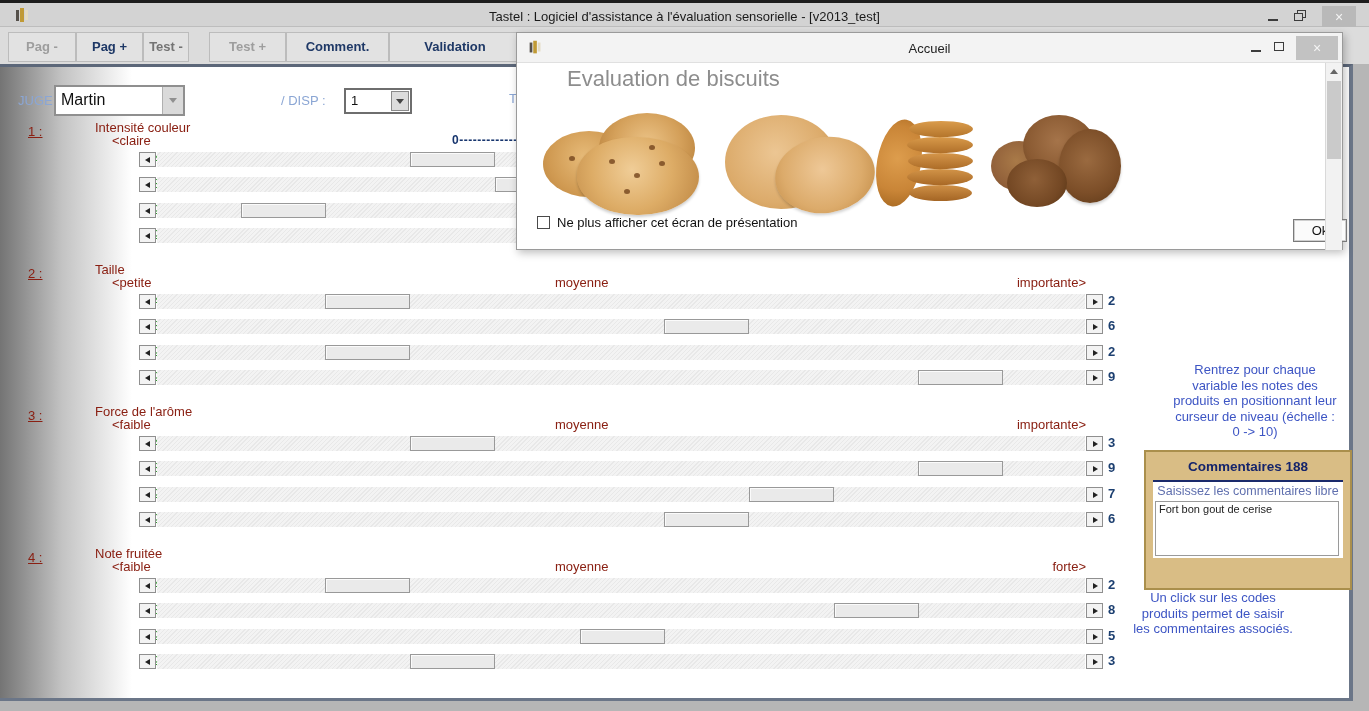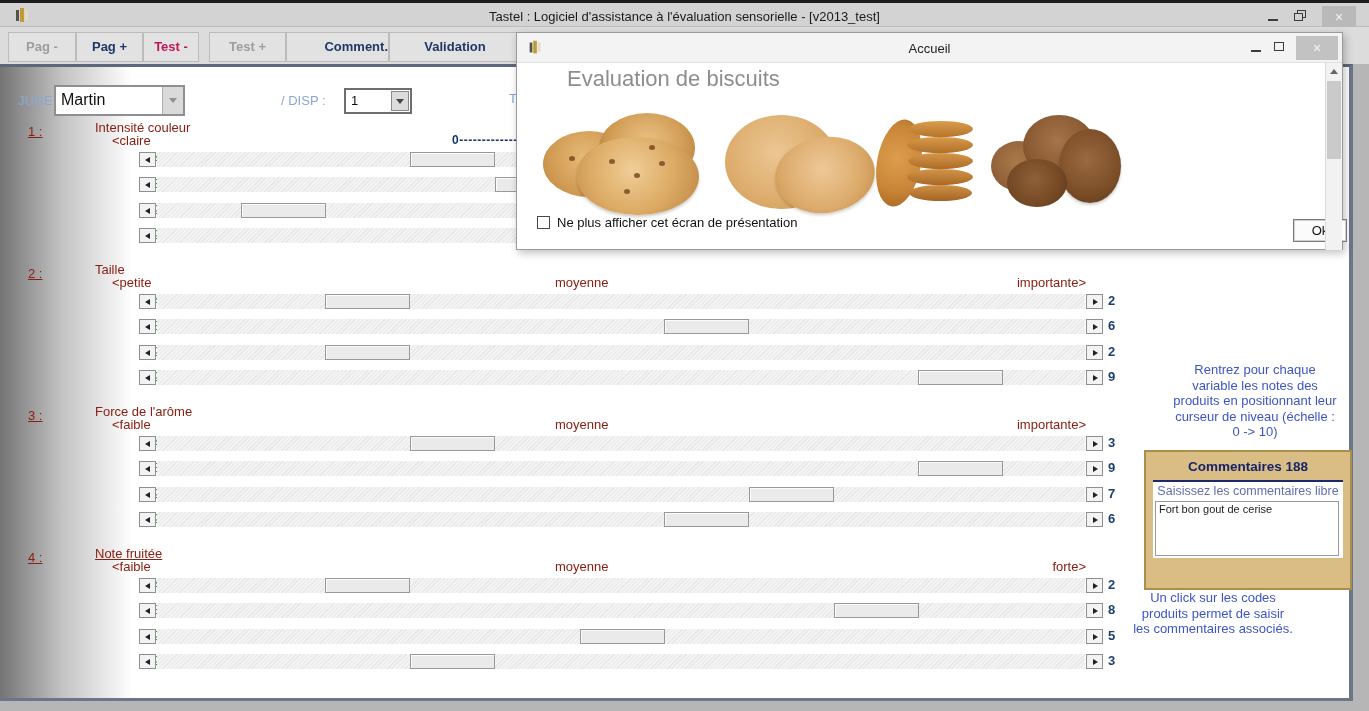--- a/index.html
+++ b/index.html
@@ -100,23 +100,23 @@
     <span class="abs" style="left:1294px;top:7px;">
       <span class="abs restore-sq" style="left:3px;top:0;"></span>
       <span class="abs restore-sq" style="left:0;top:3px;background:#d3d3d3;"></span>
     </span>
     <div class="abs close-btn" style="left:1322px;top:3px;width:34px;height:22px;line-height:22px;">×</div>
   </div>
 
   <div class="abs toolbar" id="toolbar">
       <div class="abs tb-btn" style="left: 8px; width: 68px; color: rgb(157, 157, 157);">Pag -</div>
       <div class="abs tb-btn" style="left: 76px; width: 67px; color: rgb(30, 56, 102);">Pag +</div>
-      <div class="abs tb-btn" style="left: 143px; width: 56px; color: #be185d;">Test -</div>
+      <div class="abs tb-btn" style="left: 143px; width: 46px; color: #737373;">Test -</div>
       <div class="abs tb-btn" style="left: 209px; width: 77px; color: rgb(157, 157, 157);">Test +</div>
-      <div class="abs tb-btn" style="left: 286px; width: 103px; color: rgb(30, 56, 102); text-align: right;">Comment.</div>
+      <div class="abs tb-btn" style="left: 286px; width: 103px; color: rgb(30, 56, 102);">Comment.</div>
       <div class="abs tb-btn" style="left: 389px; width: 132px; color: rgb(30, 56, 102);">Validation</div>
     </div>
 
   <div class="abs main-frame"></div>
   <div class="abs grad-strip"></div>
 
   <span class="abs blue-lbl" style="left:18px;top:93px;">JUGE</span>
   <div class="abs combo-lg">
     <span class="abs val">Martin</span>
     <span class="abs arr">
@@ -269,21 +269,21 @@
         <div class="abs tri-left"></div>
       </div>
       <div class="abs slider-track" style="left: 157px; top: 512px; width: 928px;">
         <div class="abs slider-thumb" style="left: 507.2px;"></div>
       </div>
       <div class="abs arrow-btn" style="left: 1086px; top: 512px;">
         <div class="abs tri-right"></div>
       </div>
       <div class="abs navy-val" style="left: 1108px; top: 511px; width: 30px;">6</div>
       <div class="abs sec-num" style="left: 28px; top: 550px;">4 :</div>
-      <div class="abs red-lbl" style="left: 95px; top: 546px; text-decoration: underline;">Note fruitée</div>
+      <div class="abs red-lbl" style="left: 95px; top: 546px;">Note fruitée</div>
       <div class="abs red-lbl" style="left: 112px; top: 559px;">&lt;faible</div>
       <div class="abs red-lbl" style="left: 555px; top: 559px;">moyenne</div>
       <div class="abs red-lbl" style="left: 953px; top: 559px; width: 133px; text-align: right;">forte&gt;</div>
       <div class="abs code" style="left: 110px; top: 576.5px; width: 58px; text-align: right;">346</div>
       <div class="abs arrow-btn" style="left: 139px; top: 577.5px;">
         <div class="abs tri-left"></div>
       </div>
       <div class="abs slider-track" style="left: 157px; top: 577.5px; width: 928px;">
         <div class="abs slider-thumb" style="left: 168.4px;"></div>
       </div>

